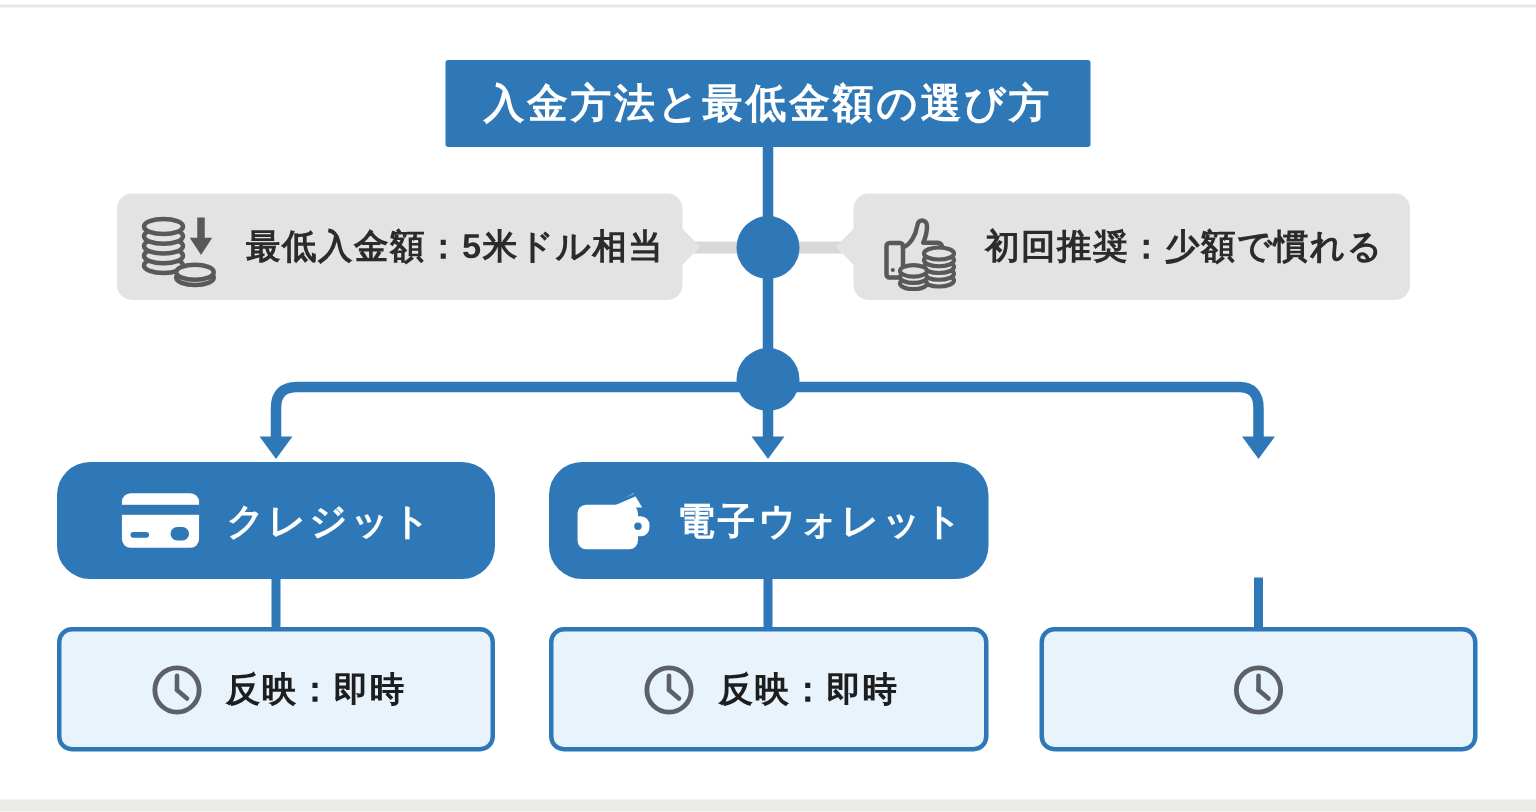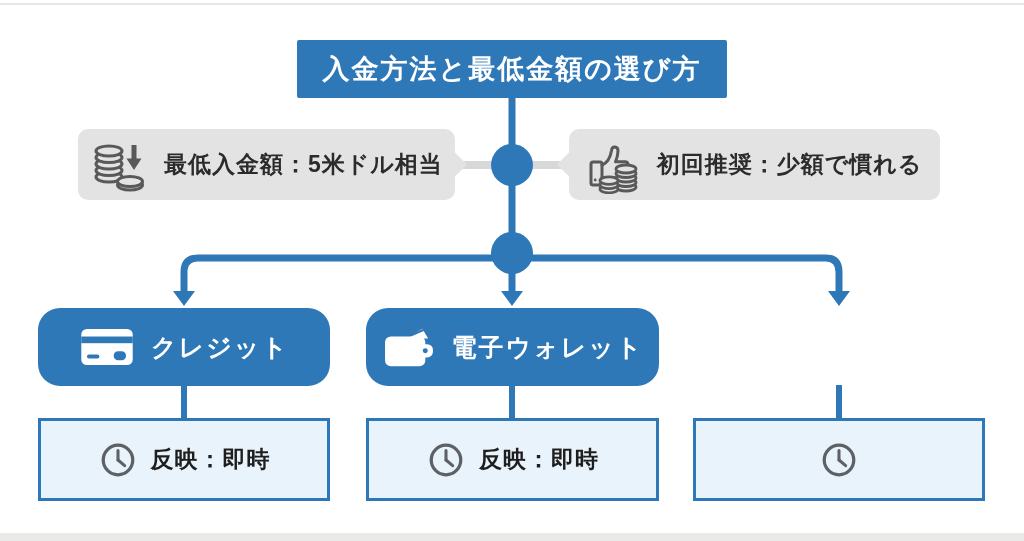--- a/index.html
+++ b/index.html
@@ -33,21 +33,21 @@
   .pointer-right{right:-8px;}
   .pointer-left{left:-8px;}
   .branch-box{
     top:308px;height:78px;background:#2e78b8;border-radius:22px;gap:16px;
   }
   .branch-box .t{color:#ffffff;font-size:25px;font-weight:bold;letter-spacing:2px;white-space:nowrap;}
   .col-0{left:38px;width:292px;}
   .col-1{left:366px;width:293px;}
   .col-2{left:693px;width:292px;}
   .detail-box{
-    top:418px;height:83px;background:#e9f3fb;border:3px solid #2e78b8;border-radius:0;gap:13px;
+    top:418px;height:83px;background:#e9f3fb;border:3px solid #2e78b8;border-radius:10px;gap:13px;
   }
   .detail-box .t{color:#1e1e1e;font-size:23px;font-weight:bold;letter-spacing:1px;white-space:nowrap;}
   .icon{display:flex;align-items:center;justify-content:center;flex:0 0 auto;}
 </style>
 </head>
 <body>
 
 <div class="stage">
 
   <div class="hairline-top"></div>

